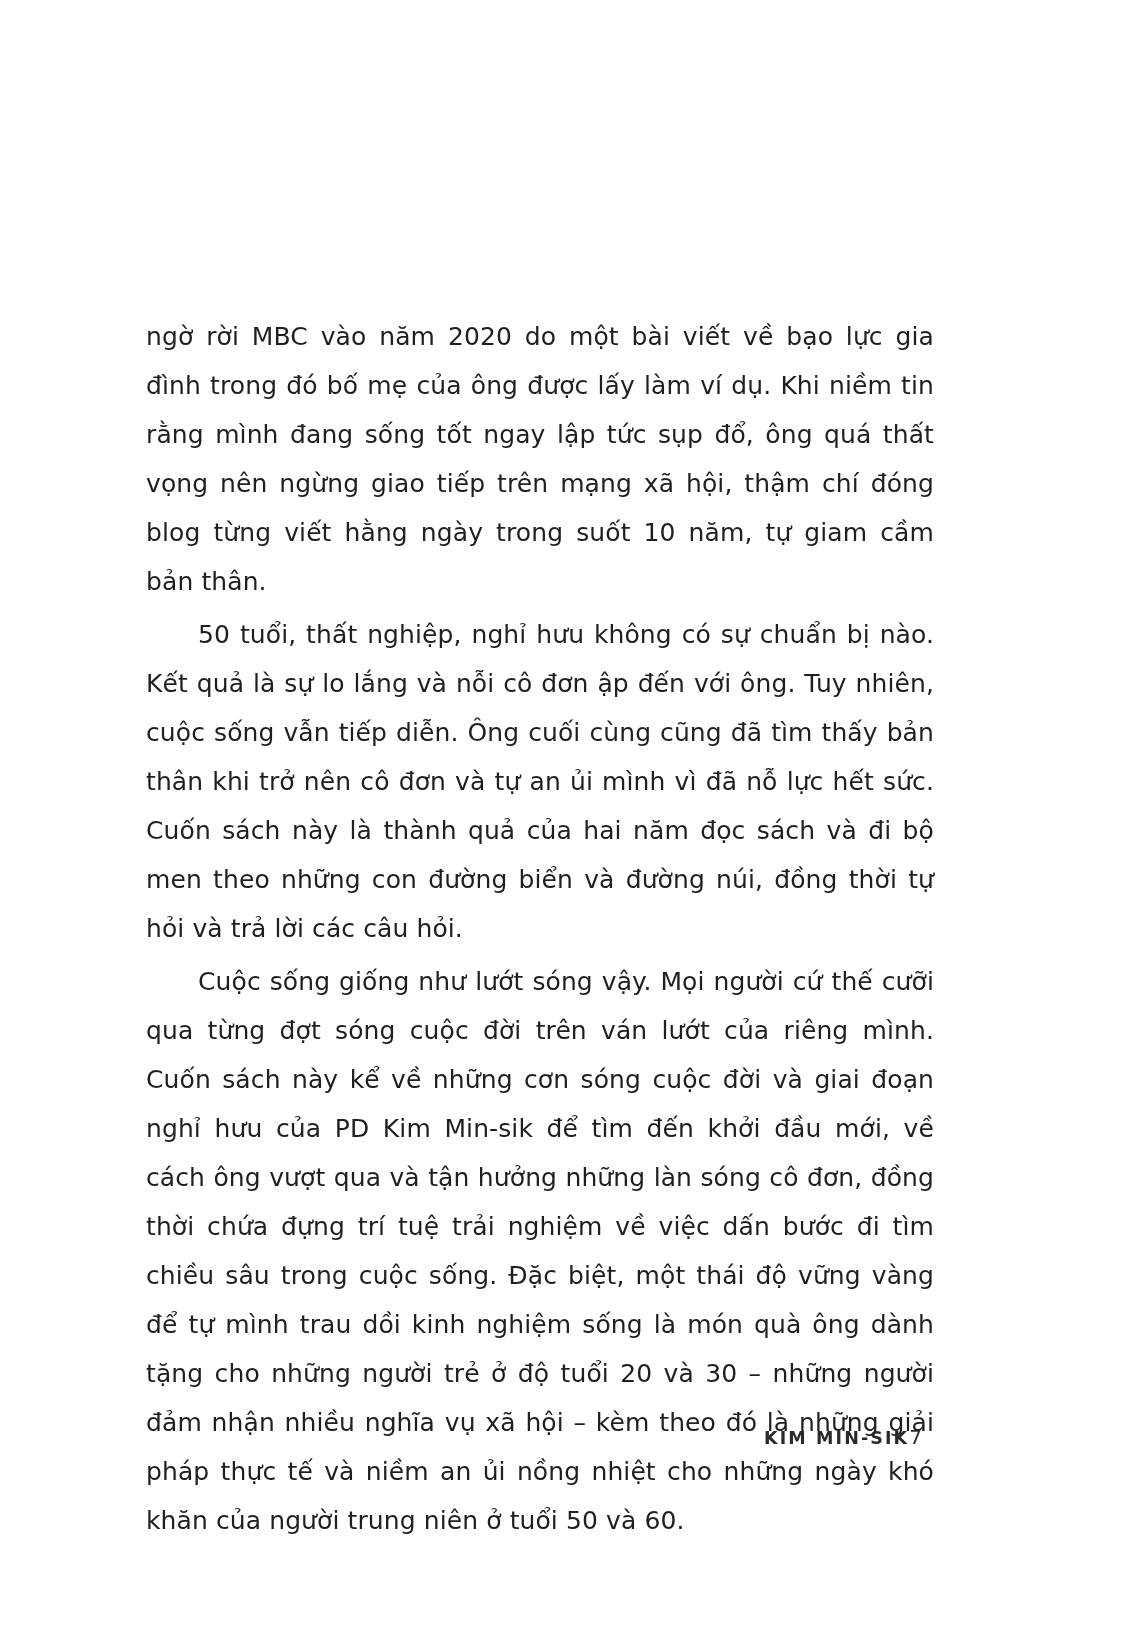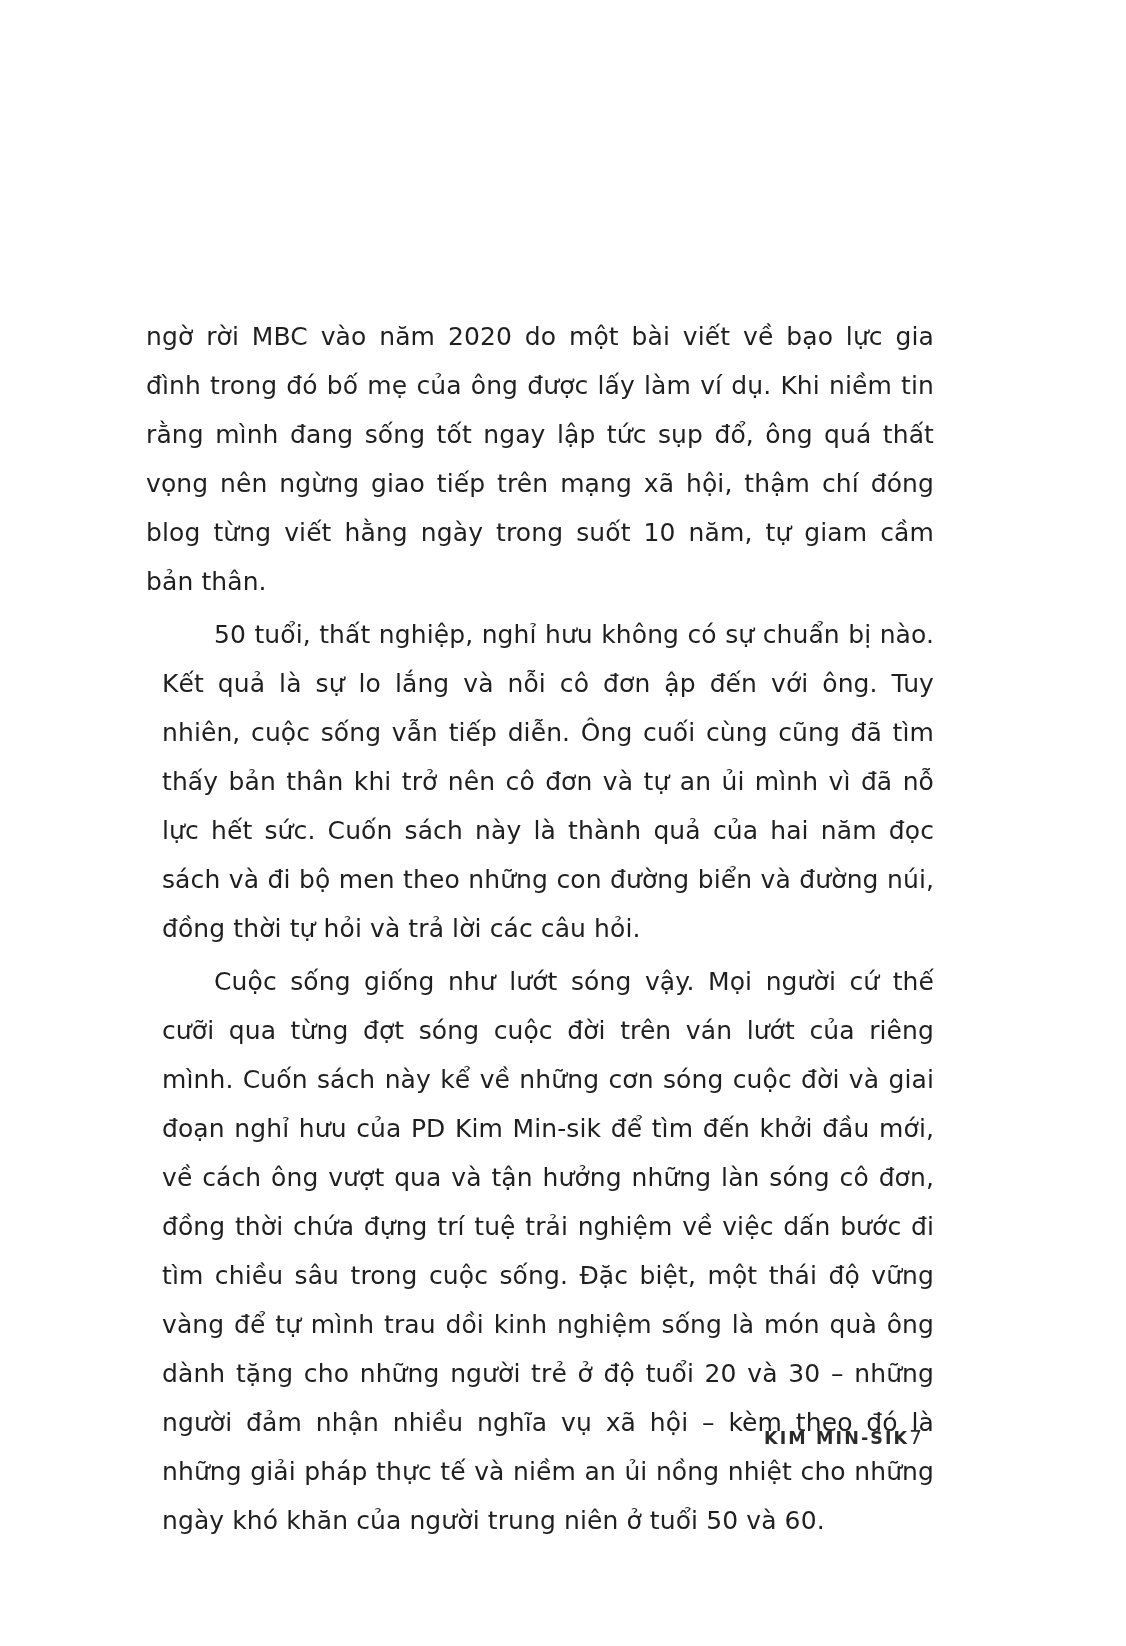--- a/index.html
+++ b/index.html
@@ -31,21 +31,20 @@
     font-size: 25px;
     line-height: 49px;
     text-align: justify;
     text-justify: inter-word;
     letter-spacing: 0.1px;
     color: #1f1f1f;
     font-weight: 400;
   }
   .para.indent {
     text-indent: 52px;
-    margin-left: 16px;
   }
   
   .footer {
     position: absolute;
     left: 134px;
     top: 1425px;
     width: 788px;
     display: flex;
     justify-content: flex-end;
     align-items: baseline;

